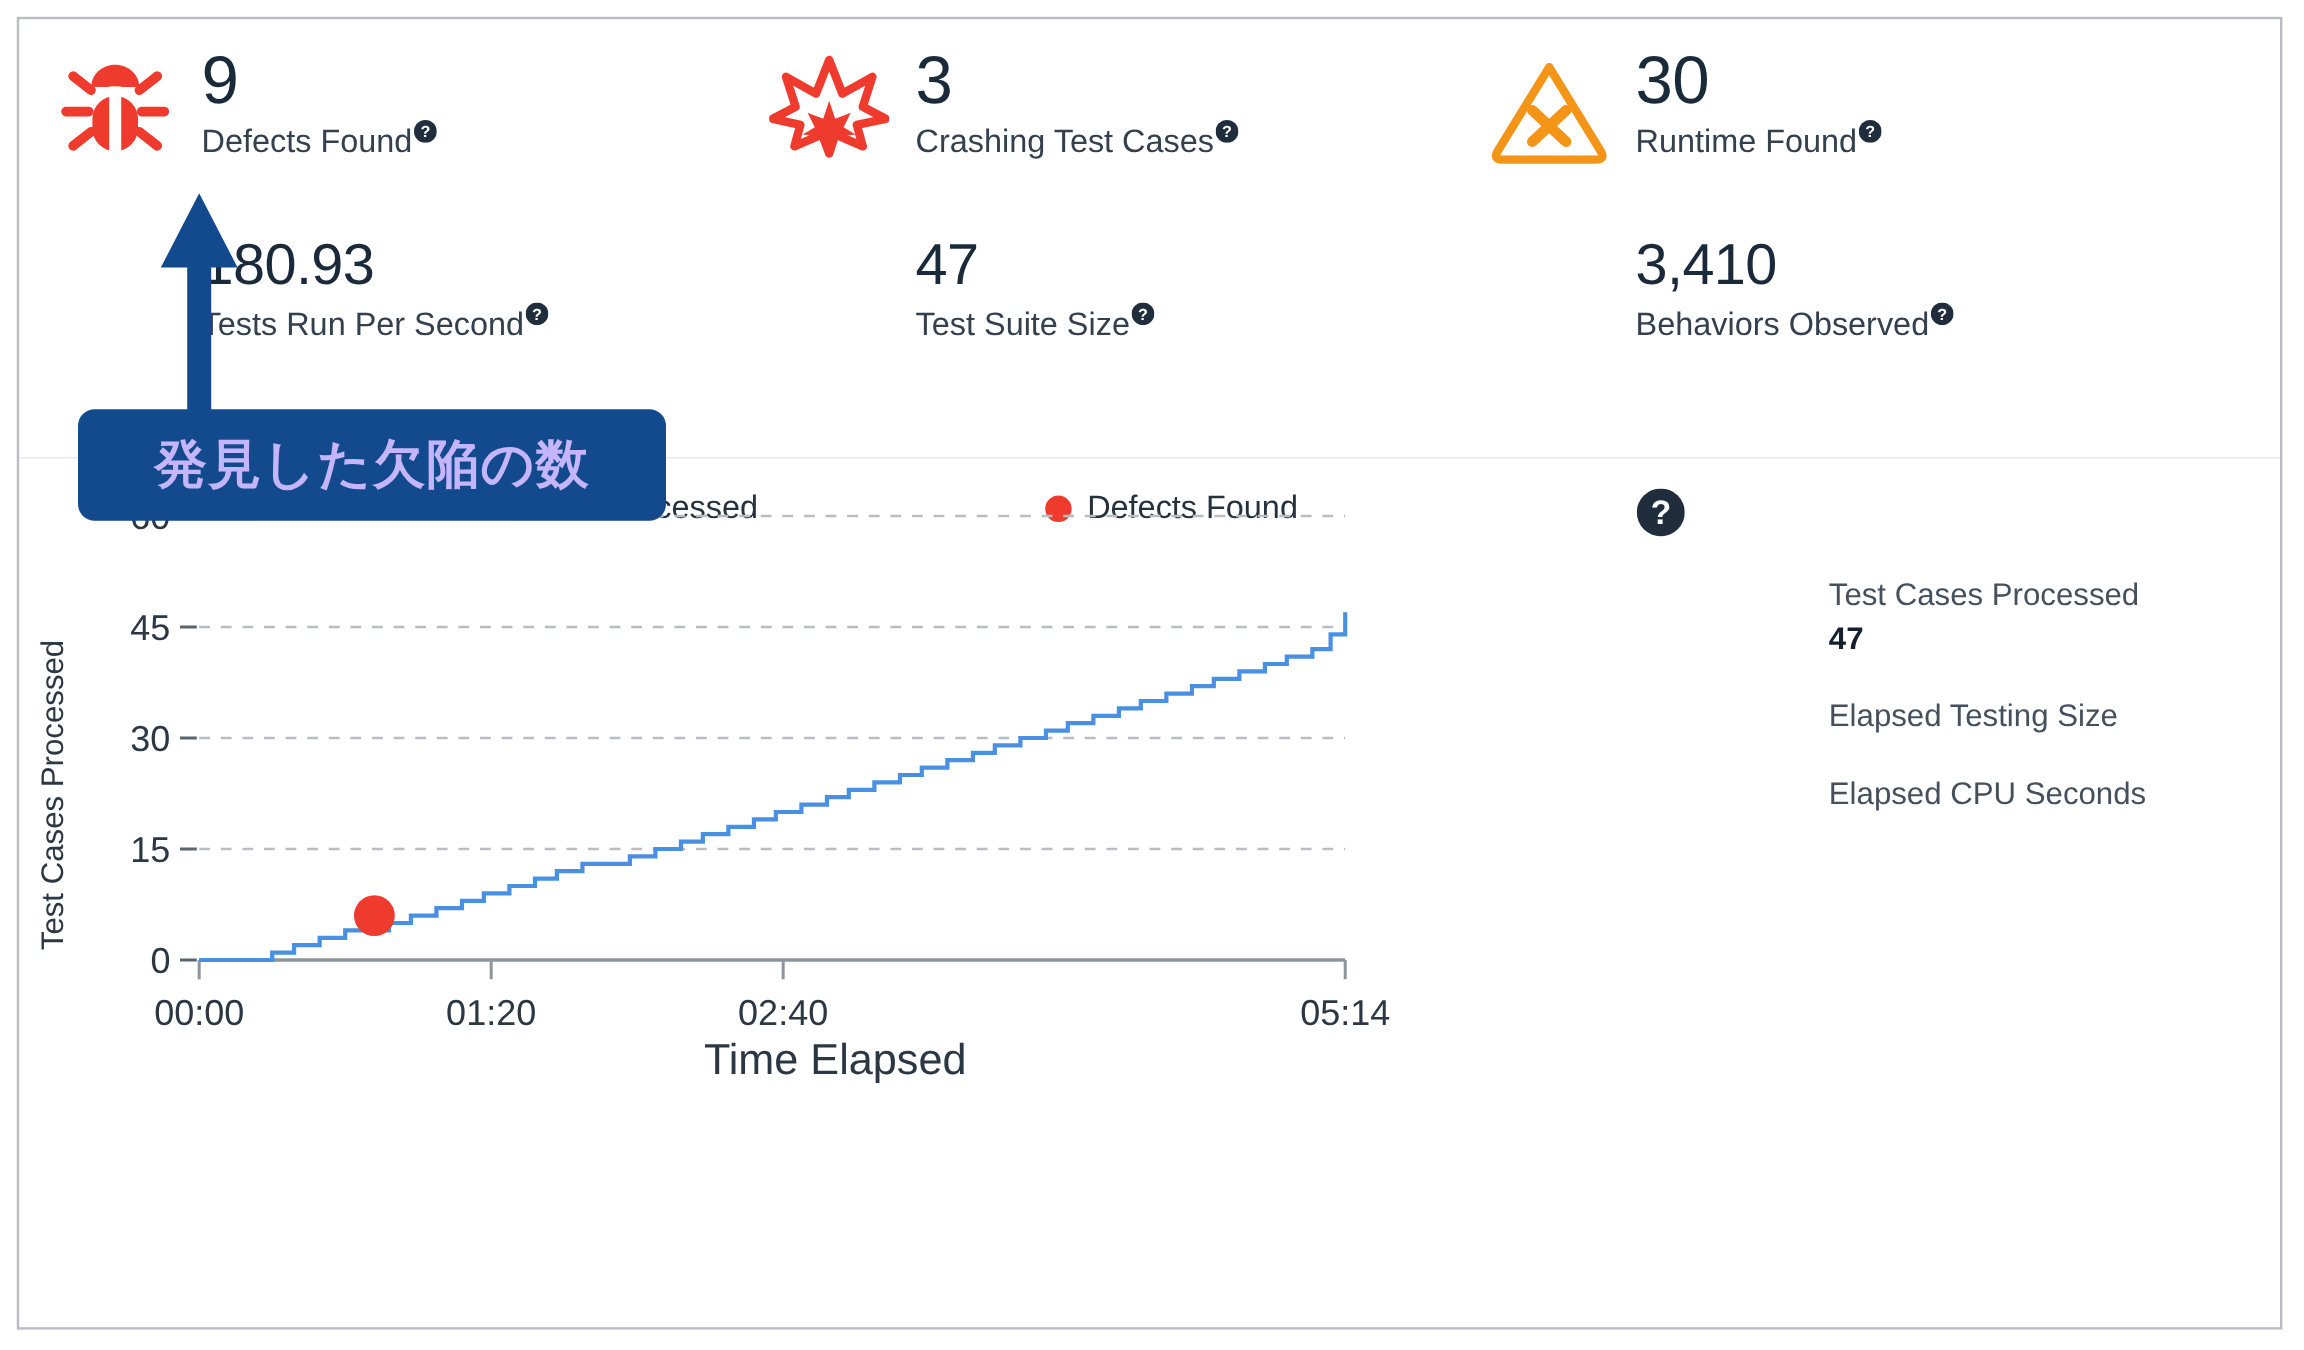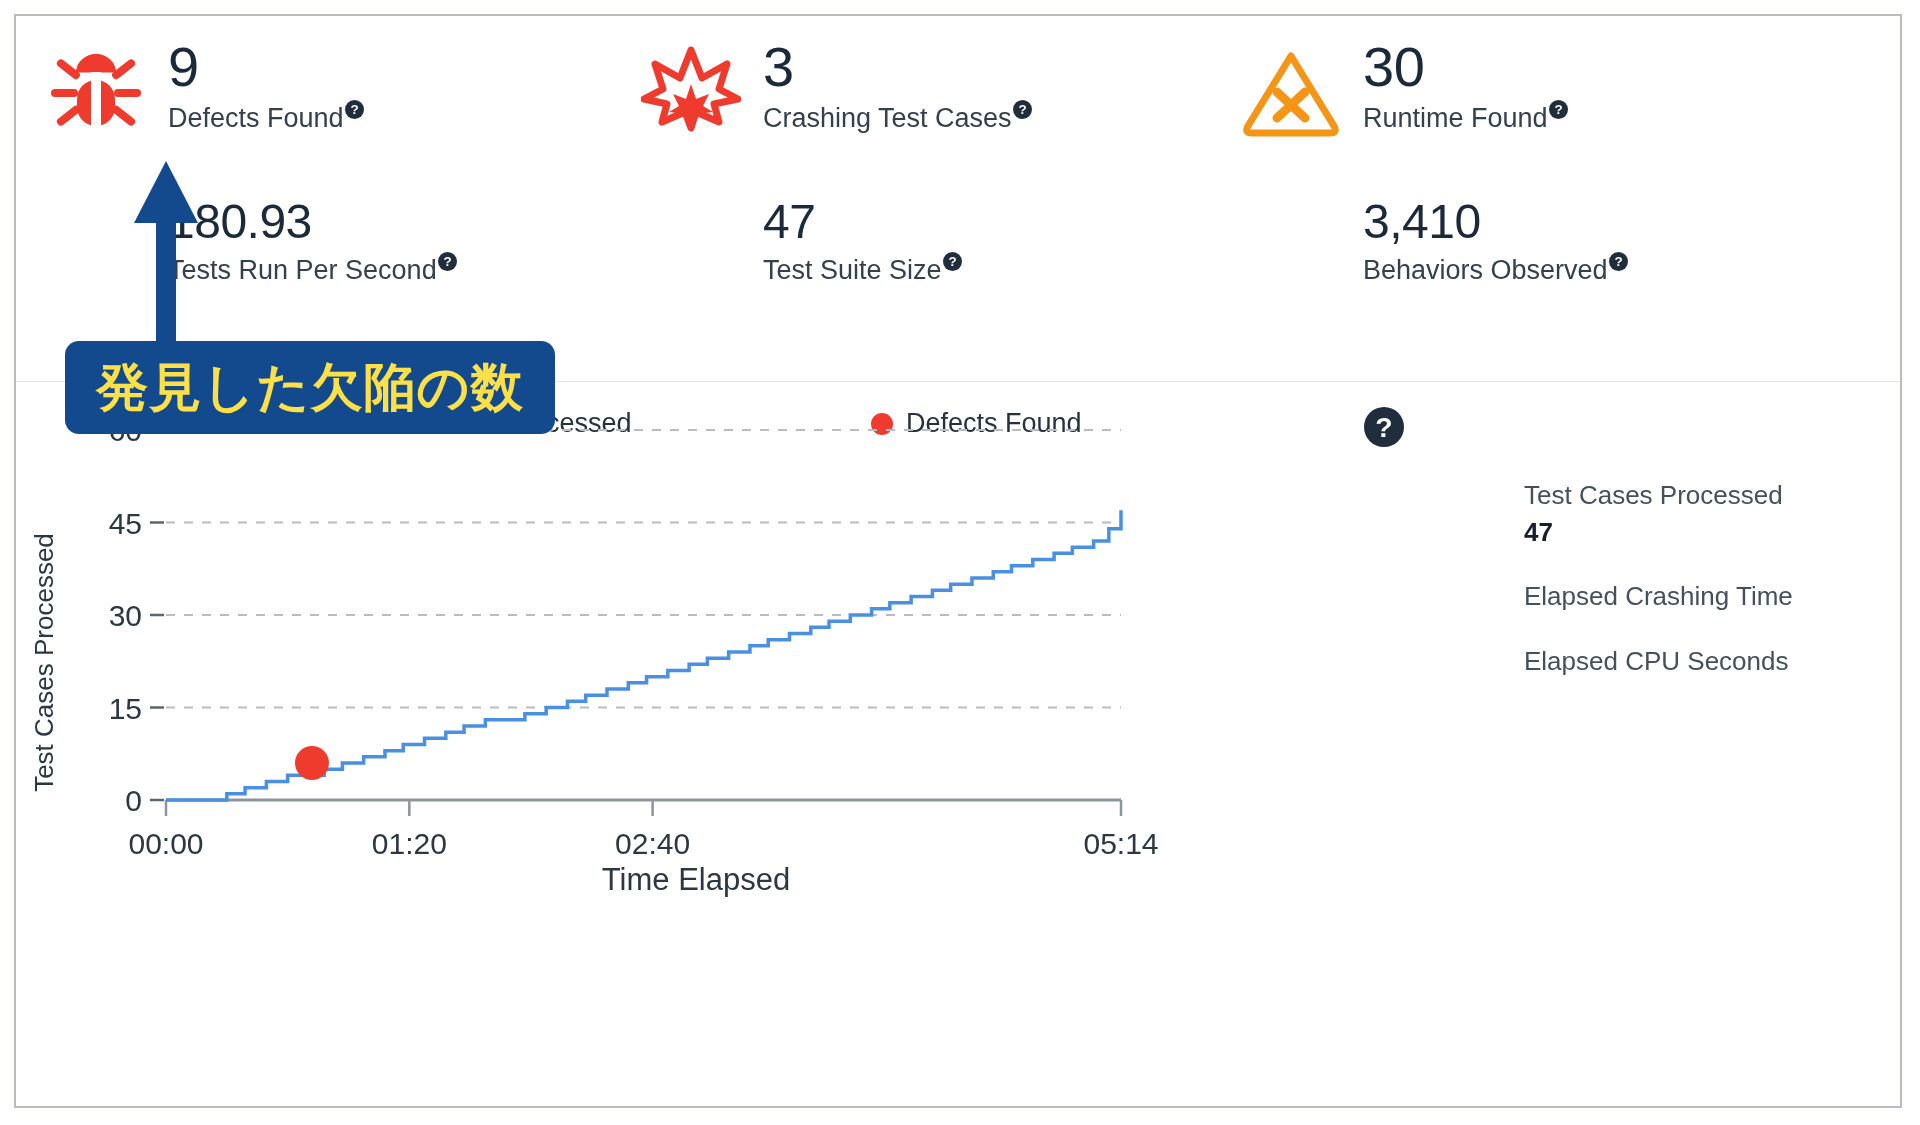--- a/index.html
+++ b/index.html
@@ -111,22 +111,22 @@
     width: 490px;
     height: 93px;
     background: #134a8e;
     border-radius: 14px;
     z-index: 30;
     display: flex;
     align-items: center;
     justify-content: center;
   }
   .callout-text {
-    color: #fde047;
-    font-size: 52px;
+    color: #c4b5fd;
+    font-size: 44px;
     font-weight: 700;
     letter-spacing: 1px;
     font-family: "DejaVu Sans", "Liberation Sans", sans-serif;
   }
 
   
   .chart-region {
     position: absolute;
     left: 0;
     top: 366px;
@@ -193,21 +193,21 @@
     transform: rotate(-90deg);
     font-size: 26px;
     color: #2c3744;
   }
   .x-axis-title {
     position: absolute;
     left: 360px;
     top: 480px;
     width: 640px;
     text-align: center;
-    font-size: 31px;
+    font-size: 36px;
     color: #2c3744;
   }
 
   
   .summary-panel {
     position: absolute;
     left: 1508px;
     top: 95px;
     width: 370px;
   }
@@ -378,21 +378,21 @@
       <div class="y-axis-title">Test Cases Processed</div>
       <div class="x-axis-title">Time Elapsed</div>
     </div>
 
     <div class="summary-panel">
       <div class="summary-item">
         <div class="summary-key">Test Cases Processed</div>
         <div class="summary-val">47</div>
       </div>
       <div class="summary-item">
-        <div class="summary-key">Elapsed Crashing Time</div>
+        <div class="summary-key">Elapsed Testing Size</div>
       </div>
       <div class="summary-item">
         <div class="summary-key">Elapsed CPU Seconds</div>
       </div>
     </div>
 
   </div>
 </div>
 
 </body></html>

